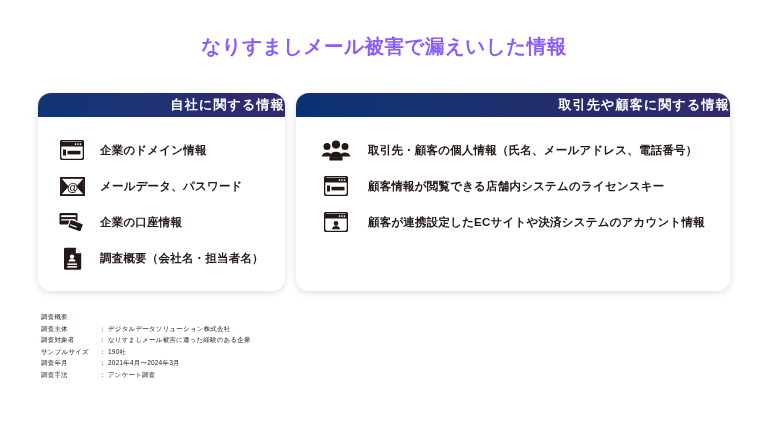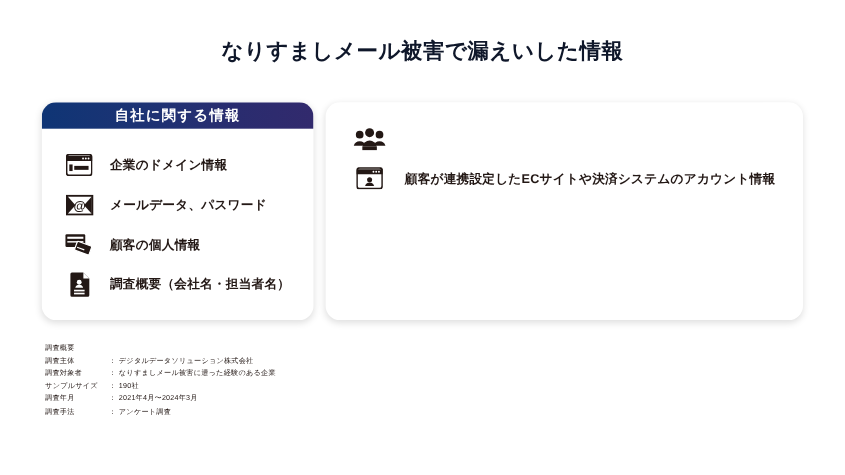--- a/index.html
+++ b/index.html
@@ -19,21 +19,21 @@
   
   .page-title {
     position: absolute;
     left: 0;
     top: 33px;
     width: 768px;
     text-align: center;
     font-size: 19.5px;
     font-weight: bold;
     letter-spacing: 0.5px;
-    color: #0f172a;
+    color: #8b5cf6;
     white-space: nowrap;
   }
 
   
   .panels {
     position: absolute;
     left: 38px;
     top: 93px;
     width: 692px;
     height: 200px;
@@ -50,21 +50,21 @@
     height: 198px;
     display: flex;
     flex-direction: column;
   }
   .panel-left  { width: 247px; }
   .panel-right { width: 434px; }
 
   .panel-header {
     height: 24px;
     line-height: 24px;
-    text-align: center;
+    text-align: right;
     color: #ffffff;
     font-size: 13px;
     font-weight: bold;
     letter-spacing: 1.2px;
     background: linear-gradient(90deg, #0f3575 0%, #1d3374 38%, #2a2c6f 72%, #322a6d 100%);
     border-bottom-left-radius: 0;
     border-bottom-right-radius: 0;
     white-space: nowrap;
   }
   .panel-right .panel-header {
@@ -186,58 +186,74 @@
           <svg width="26" height="20" viewBox="0 0 26 20">
             <rect x="0.5" y="1" width="18" height="11.5" rx="1.2" fill="#231815"></rect>
             <rect x="2.2" y="3.2" width="14.6" height="1.9" fill="#ffffff"></rect>
             <rect x="2.2" y="7.2" width="14.6" height="1.3" fill="#ffffff"></rect>
             <g transform="rotate(20 17 14)">
               <rect x="9.5" y="9.5" width="14" height="8.6" rx="1.1" fill="#231815" stroke="#ffffff" stroke-width="1.1"></rect>
               <rect x="11" y="14.3" width="7" height="1.1" fill="#ffffff"></rect>
             </g>
           </svg>
         </span>
-        <span class="item-label">顧客の個人情報</span>
+        <span class="item-label">企業の口座情報</span>
       </div>
 
       <div class="item">
         <span class="item-icon">
           <svg width="19" height="23" viewBox="0 0 19 23">
             <path d="M2.4 0.8 h10.2 l5.6 5.4 v15.2 a1.4 1.4 0 0 1 -1.4 1.4 h-14.4 a1.4 1.4 0 0 1 -1.4 -1.4 v-19.2 a1.4 1.4 0 0 1 1.4 -1.4 z" fill="#231815"></path>
             <path d="M12.8 0.9 v5.3 h5.4 z" fill="#ffffff"></path>
             <circle cx="9" cy="9.6" r="2.2" fill="#ffffff"></circle>
             <path d="M5.4 14.6 a3.7 3.7 0 0 1 7.2 0 z" fill="#ffffff"></path>
             <rect x="4.3" y="16.4" width="9.6" height="1.5" fill="#ffffff"></rect>
             <rect x="4.3" y="19.1" width="9.6" height="1.5" fill="#ffffff"></rect>
           </svg>
         </span>
         <span class="item-label">調査概要（会社名・担当者名）</span>
       </div>
 
     </div>
   </div>
 
   <div class="panel panel-right">
+    <div class="panel-header">取引先や顧客に関する情報</div>
     <div class="panel-body">
 
       <div class="item">
         <span class="item-icon">
           <svg width="30" height="21" viewBox="0 0 30 21">
             <circle cx="6" cy="6.4" r="3.5" fill="#231815"></circle>
             <path d="M0.6 16.6 a5.6 5.6 0 0 1 10.8 0 z" fill="#231815"></path>
             <circle cx="24" cy="6.4" r="3.5" fill="#231815"></circle>
             <path d="M18.6 16.6 a5.6 5.6 0 0 1 10.8 0 z" fill="#231815"></path>
             <circle cx="15" cy="4.6" r="4.1" fill="#231815"></circle>
             <path d="M8.6 17.2 a6.5 6.5 0 0 1 12.8 0 z" fill="#231815"></path>
             <rect x="8.4" y="17.1" width="13.2" height="3.4" fill="#231815"></rect>
           </svg>
         </span>
-      </div>
-
-
+        <span class="item-label">取引先・顧客の個人情報（氏名、メールアドレス、電話番号）</span>
+      </div>
+
+
+      <div class="item">
+        <span class="item-icon">
+          <svg width="24" height="20" viewBox="0 0 24 20">
+            <rect x="0.5" y="0.5" width="23" height="19" rx="2.5" fill="none" stroke="#231815" stroke-width="1.6"></rect>
+            <path d="M0 1.8h24v4.6H0z" fill="#231815"></path>
+            <circle cx="15.5" cy="4.1" r="0.85" fill="#fff"></circle>
+            <circle cx="18" cy="4.1" r="0.85" fill="#fff"></circle>
+            <circle cx="20.5" cy="4.1" r="0.85" fill="#fff"></circle>
+            <rect x="3" y="9.5" width="3" height="6" fill="#231815"></rect>
+            <rect x="7.5" y="10.8" width="13" height="3.6" fill="#231815"></rect>
+          </svg>
+        </span>
+        <span class="item-label">顧客情報が閲覧できる店舗内システムのライセンスキー</span>
+      </div>
 
       <div class="item">
         <span class="item-icon">
           <svg width="24" height="20" viewBox="0 0 24 20">
             <rect x="0.5" y="0.5" width="23" height="19" rx="2.5" fill="none" stroke="#231815" stroke-width="1.6"></rect>
             <path d="M0 1.8h24v4.6H0z" fill="#231815"></path>
             <circle cx="15.5" cy="4.1" r="0.85" fill="#fff"></circle>
             <circle cx="18" cy="4.1" r="0.85" fill="#fff"></circle>
             <circle cx="20.5" cy="4.1" r="0.85" fill="#fff"></circle>
             <circle cx="12" cy="11.4" r="2.3" fill="#231815"></circle>

